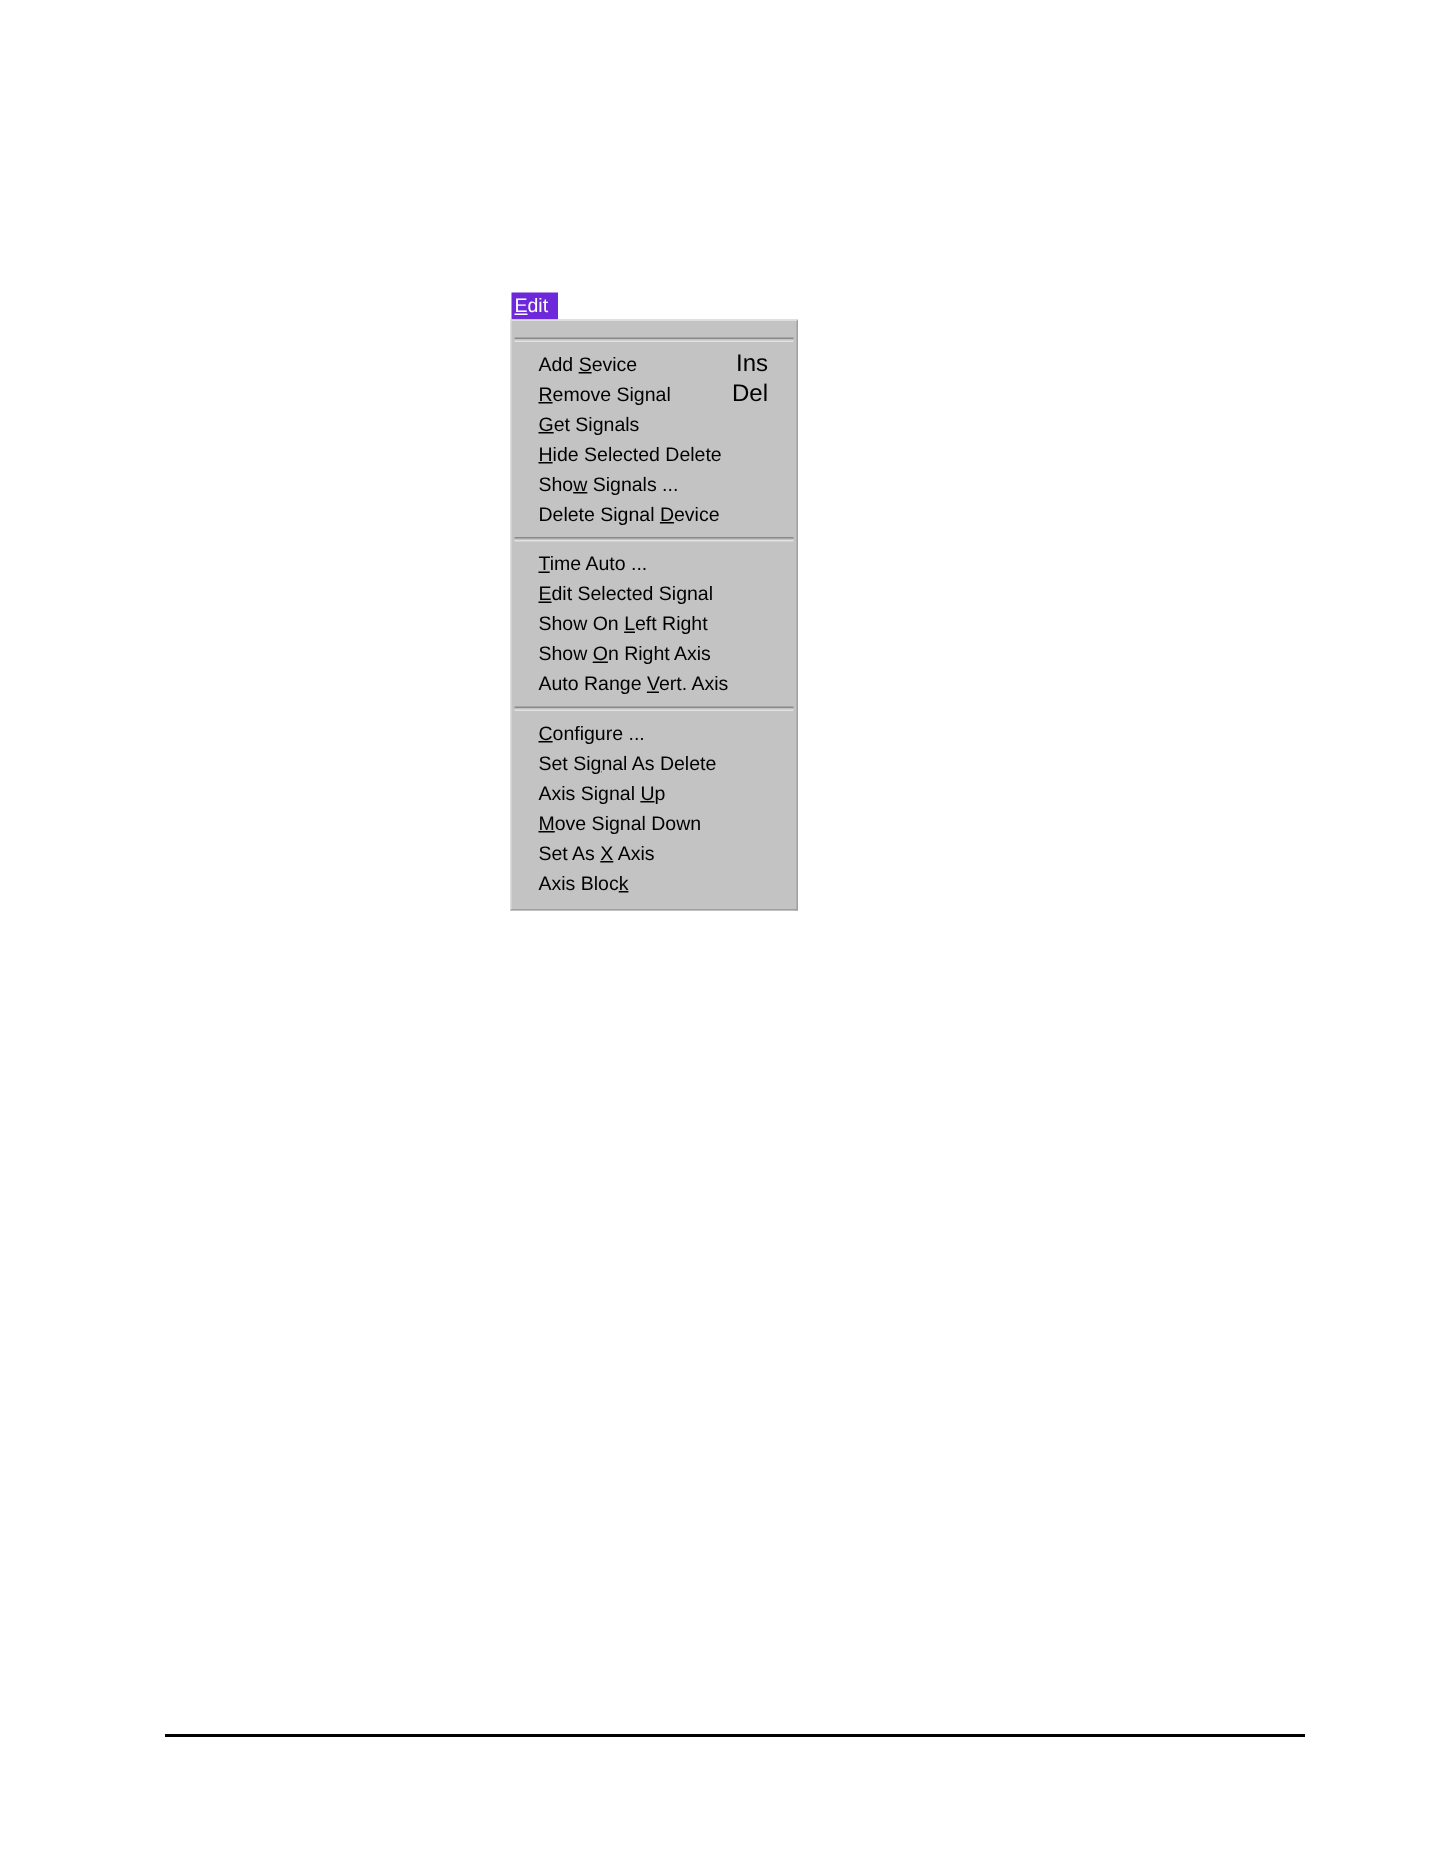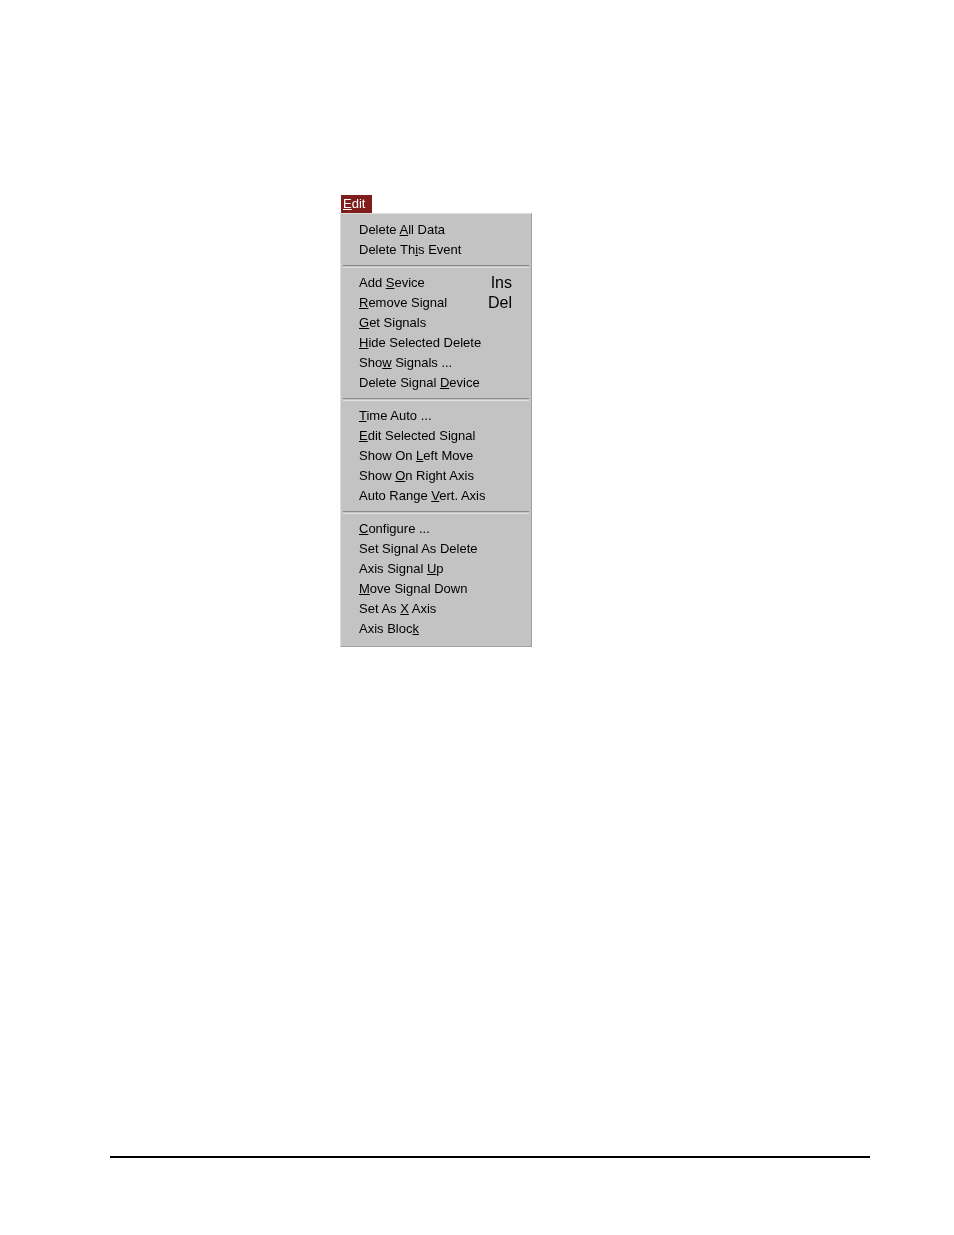--- a/index.html
+++ b/index.html
@@ -15,21 +15,21 @@
     overflow: hidden;
   }
 
   
   #menu-bar-title {
     position: absolute;
     left: 341px;
     top: 195px;
     width: 31px;
     height: 18px;
-    background: #7f1d1d;
+    background: #6d28d9;
     color: #ffffff;
     font-size: 13px;
     line-height: 18px;
     padding: 0 0 0 2px;
     box-sizing: border-box;
     white-space: nowrap;
     letter-spacing: 0px;
   }
   #menu-bar-title .acc { text-decoration: underline; }
 
@@ -92,38 +92,34 @@
   }
 </style>
 </head>
 <body>
 
 <div id="menu-bar-title">
   <span></span><span class="acc">E</span><span>dit</span>
 </div>
 
 <div id="edit-menu-panel">
-    <div class="menu-group">
-      <div class="menu-item"><span class="label"><span>Delete </span><span class="acc">A</span><span>ll Data</span></span></div>
-      <div class="menu-item"><span class="label"><span>Delete Th</span><span class="acc">i</span><span>s Event</span></span></div>
-    </div>
     <div class="menu-separator"></div>
     <div class="menu-group">
       <div class="menu-item"><span class="label"><span>Add </span><span class="acc">S</span><span>evice</span></span><span class="shortcut">Ins</span></div>
       <div class="menu-item"><span class="label"><span></span><span class="acc">R</span><span>emove Signal</span></span><span class="shortcut">Del</span></div>
       <div class="menu-item"><span class="label"><span></span><span class="acc">G</span><span>et Signals</span></span></div>
       <div class="menu-item"><span class="label"><span></span><span class="acc">H</span><span>ide Selected Delete</span></span></div>
       <div class="menu-item"><span class="label"><span>Sho</span><span class="acc">w</span><span> Signals ...</span></span></div>
       <div class="menu-item"><span class="label"><span>Delete Signal </span><span class="acc">D</span><span>evice</span></span></div>
     </div>
     <div class="menu-separator"></div>
     <div class="menu-group">
       <div class="menu-item"><span class="label"><span></span><span class="acc">T</span><span>ime Auto ...</span></span></div>
       <div class="menu-item"><span class="label"><span></span><span class="acc">E</span><span>dit Selected Signal</span></span></div>
-      <div class="menu-item"><span class="label"><span>Show On </span><span class="acc">L</span><span>eft Move</span></span></div>
+      <div class="menu-item"><span class="label"><span>Show On </span><span class="acc">L</span><span>eft Right</span></span></div>
       <div class="menu-item"><span class="label"><span>Show </span><span class="acc">O</span><span>n Right Axis</span></span></div>
       <div class="menu-item"><span class="label"><span>Auto Range </span><span class="acc">V</span><span>ert. Axis</span></span></div>
     </div>
     <div class="menu-separator"></div>
     <div class="menu-group">
       <div class="menu-item"><span class="label"><span></span><span class="acc">C</span><span>onfigure ...</span></span></div>
       <div class="menu-item"><span class="label"><span>Set Si</span><span class="acc">g</span><span>nal As Delete</span></span></div>
       <div class="menu-item"><span class="label"><span>Axis Signal </span><span class="acc">U</span><span>p</span></span></div>
       <div class="menu-item"><span class="label"><span></span><span class="acc">M</span><span>ove Signal Down</span></span></div>
       <div class="menu-item"><span class="label"><span>Set As </span><span class="acc">X</span><span> Axis</span></span></div>

